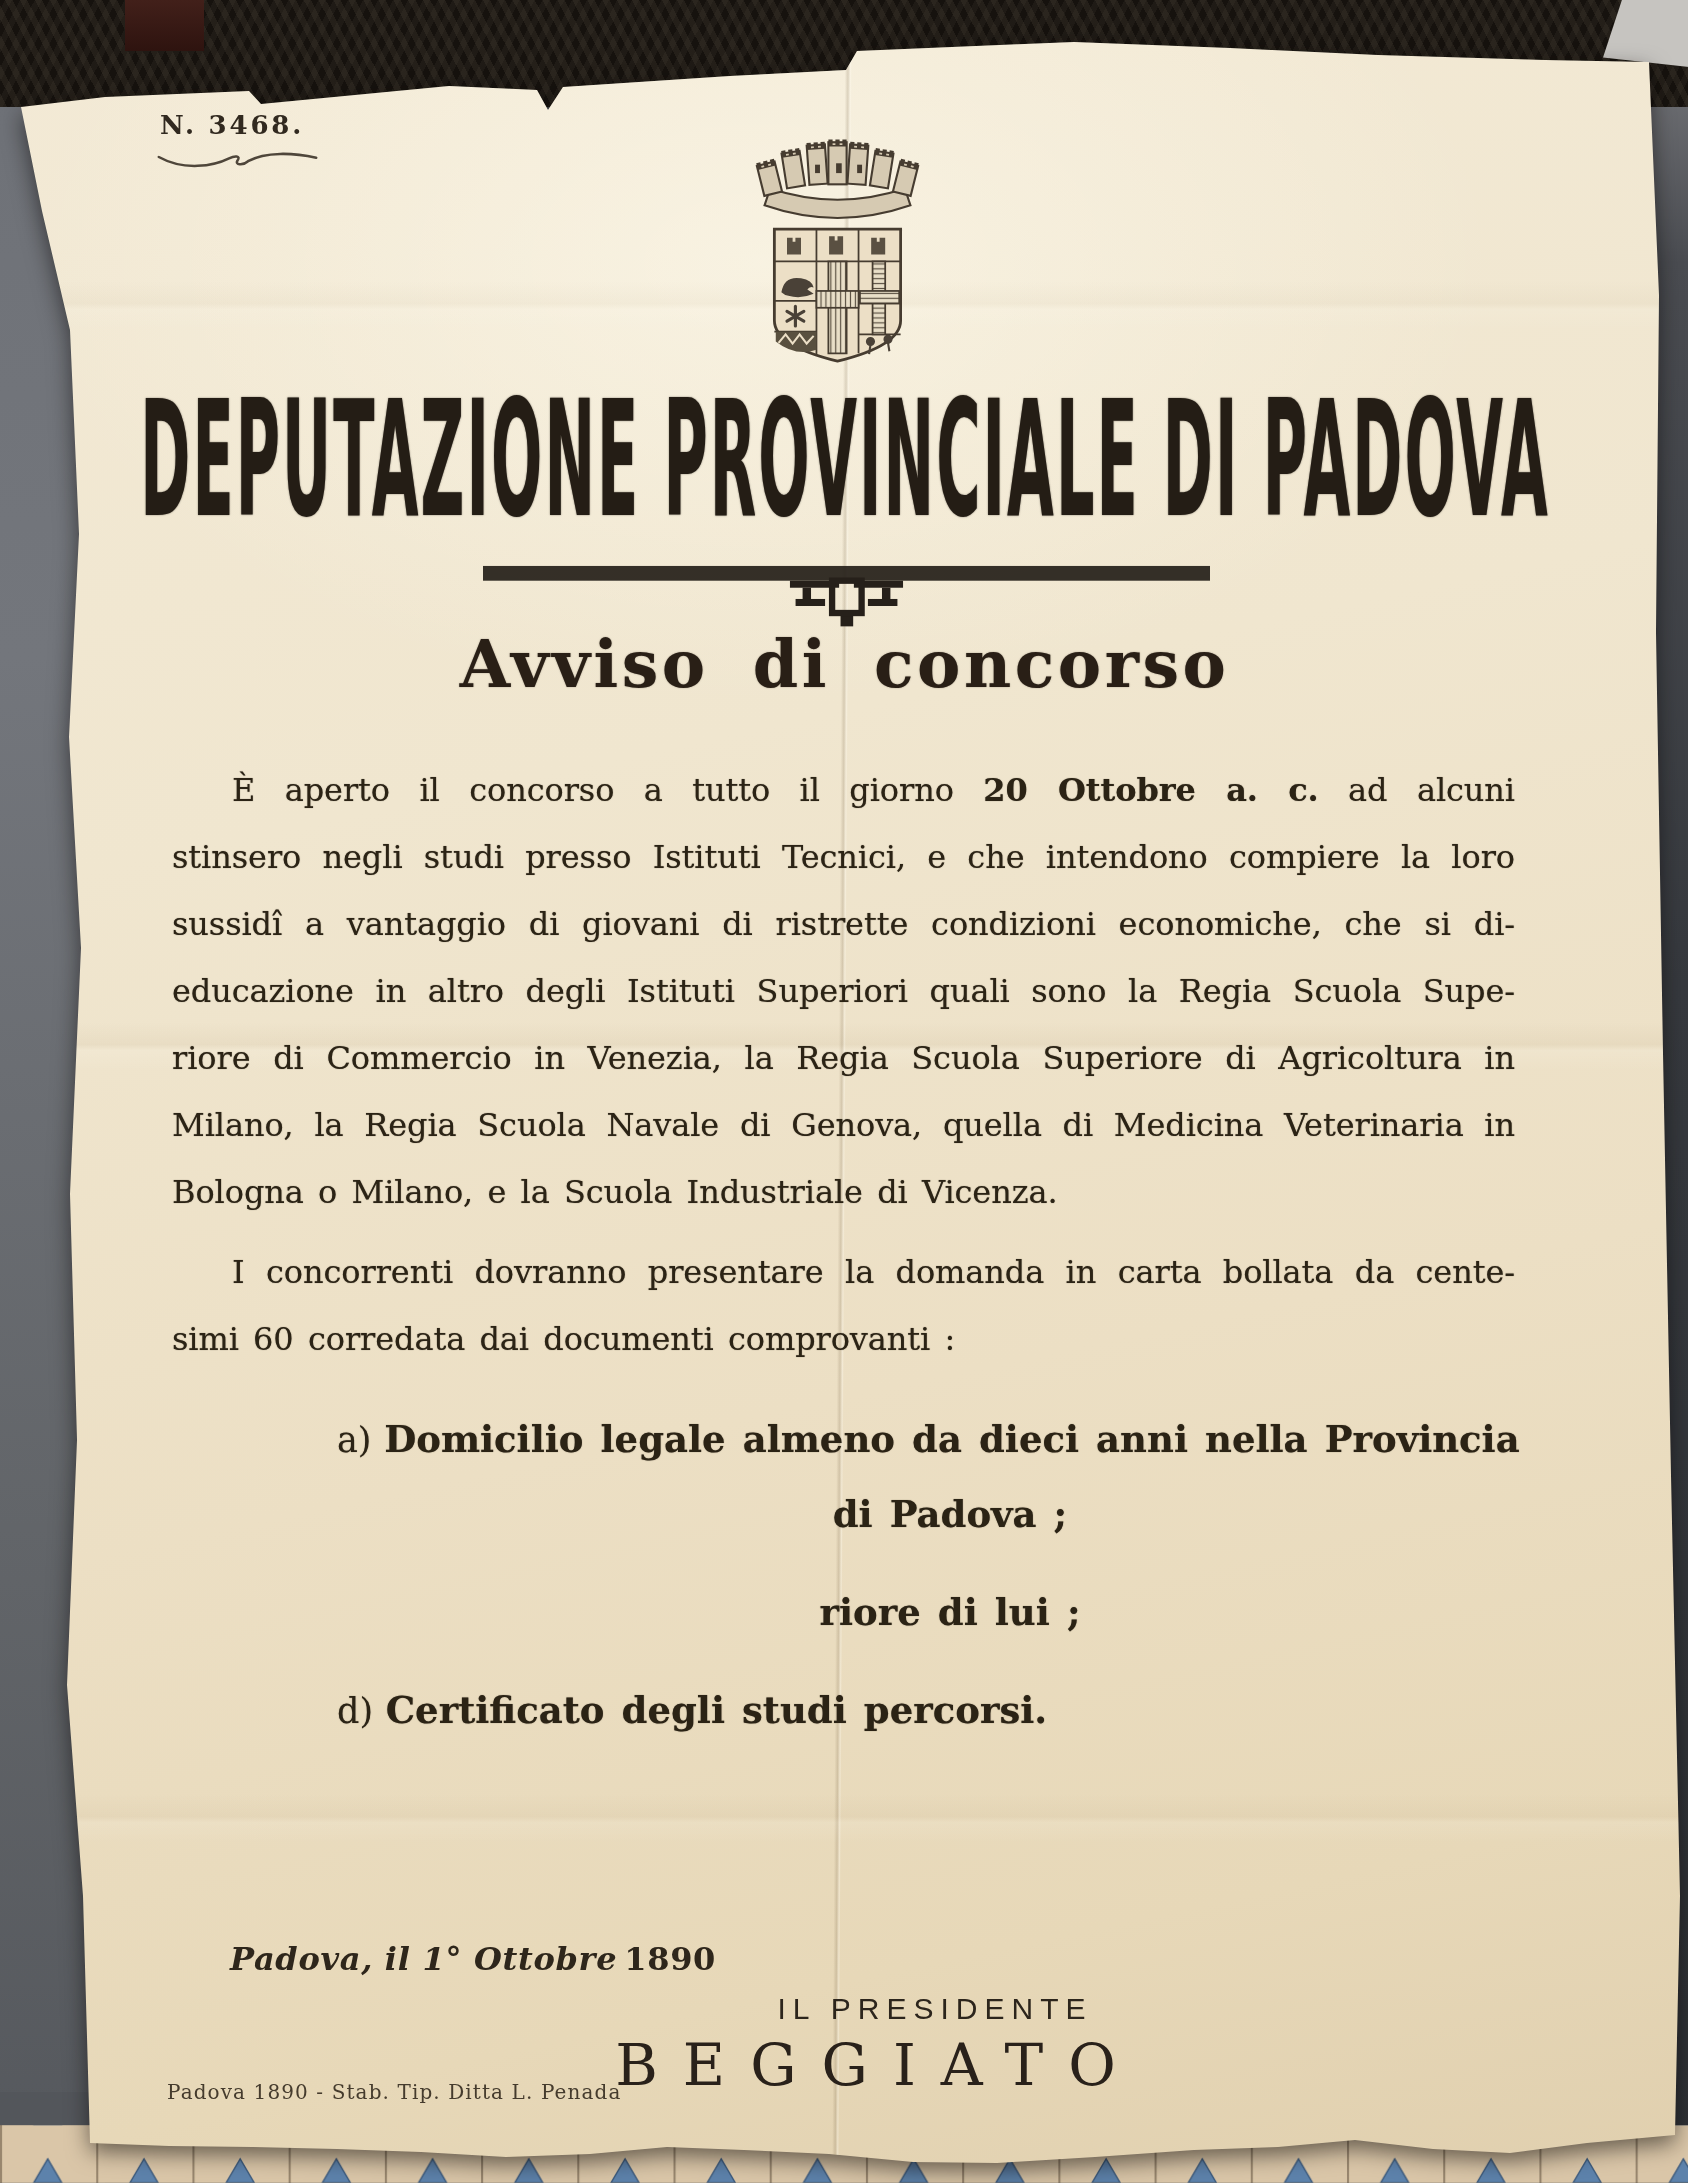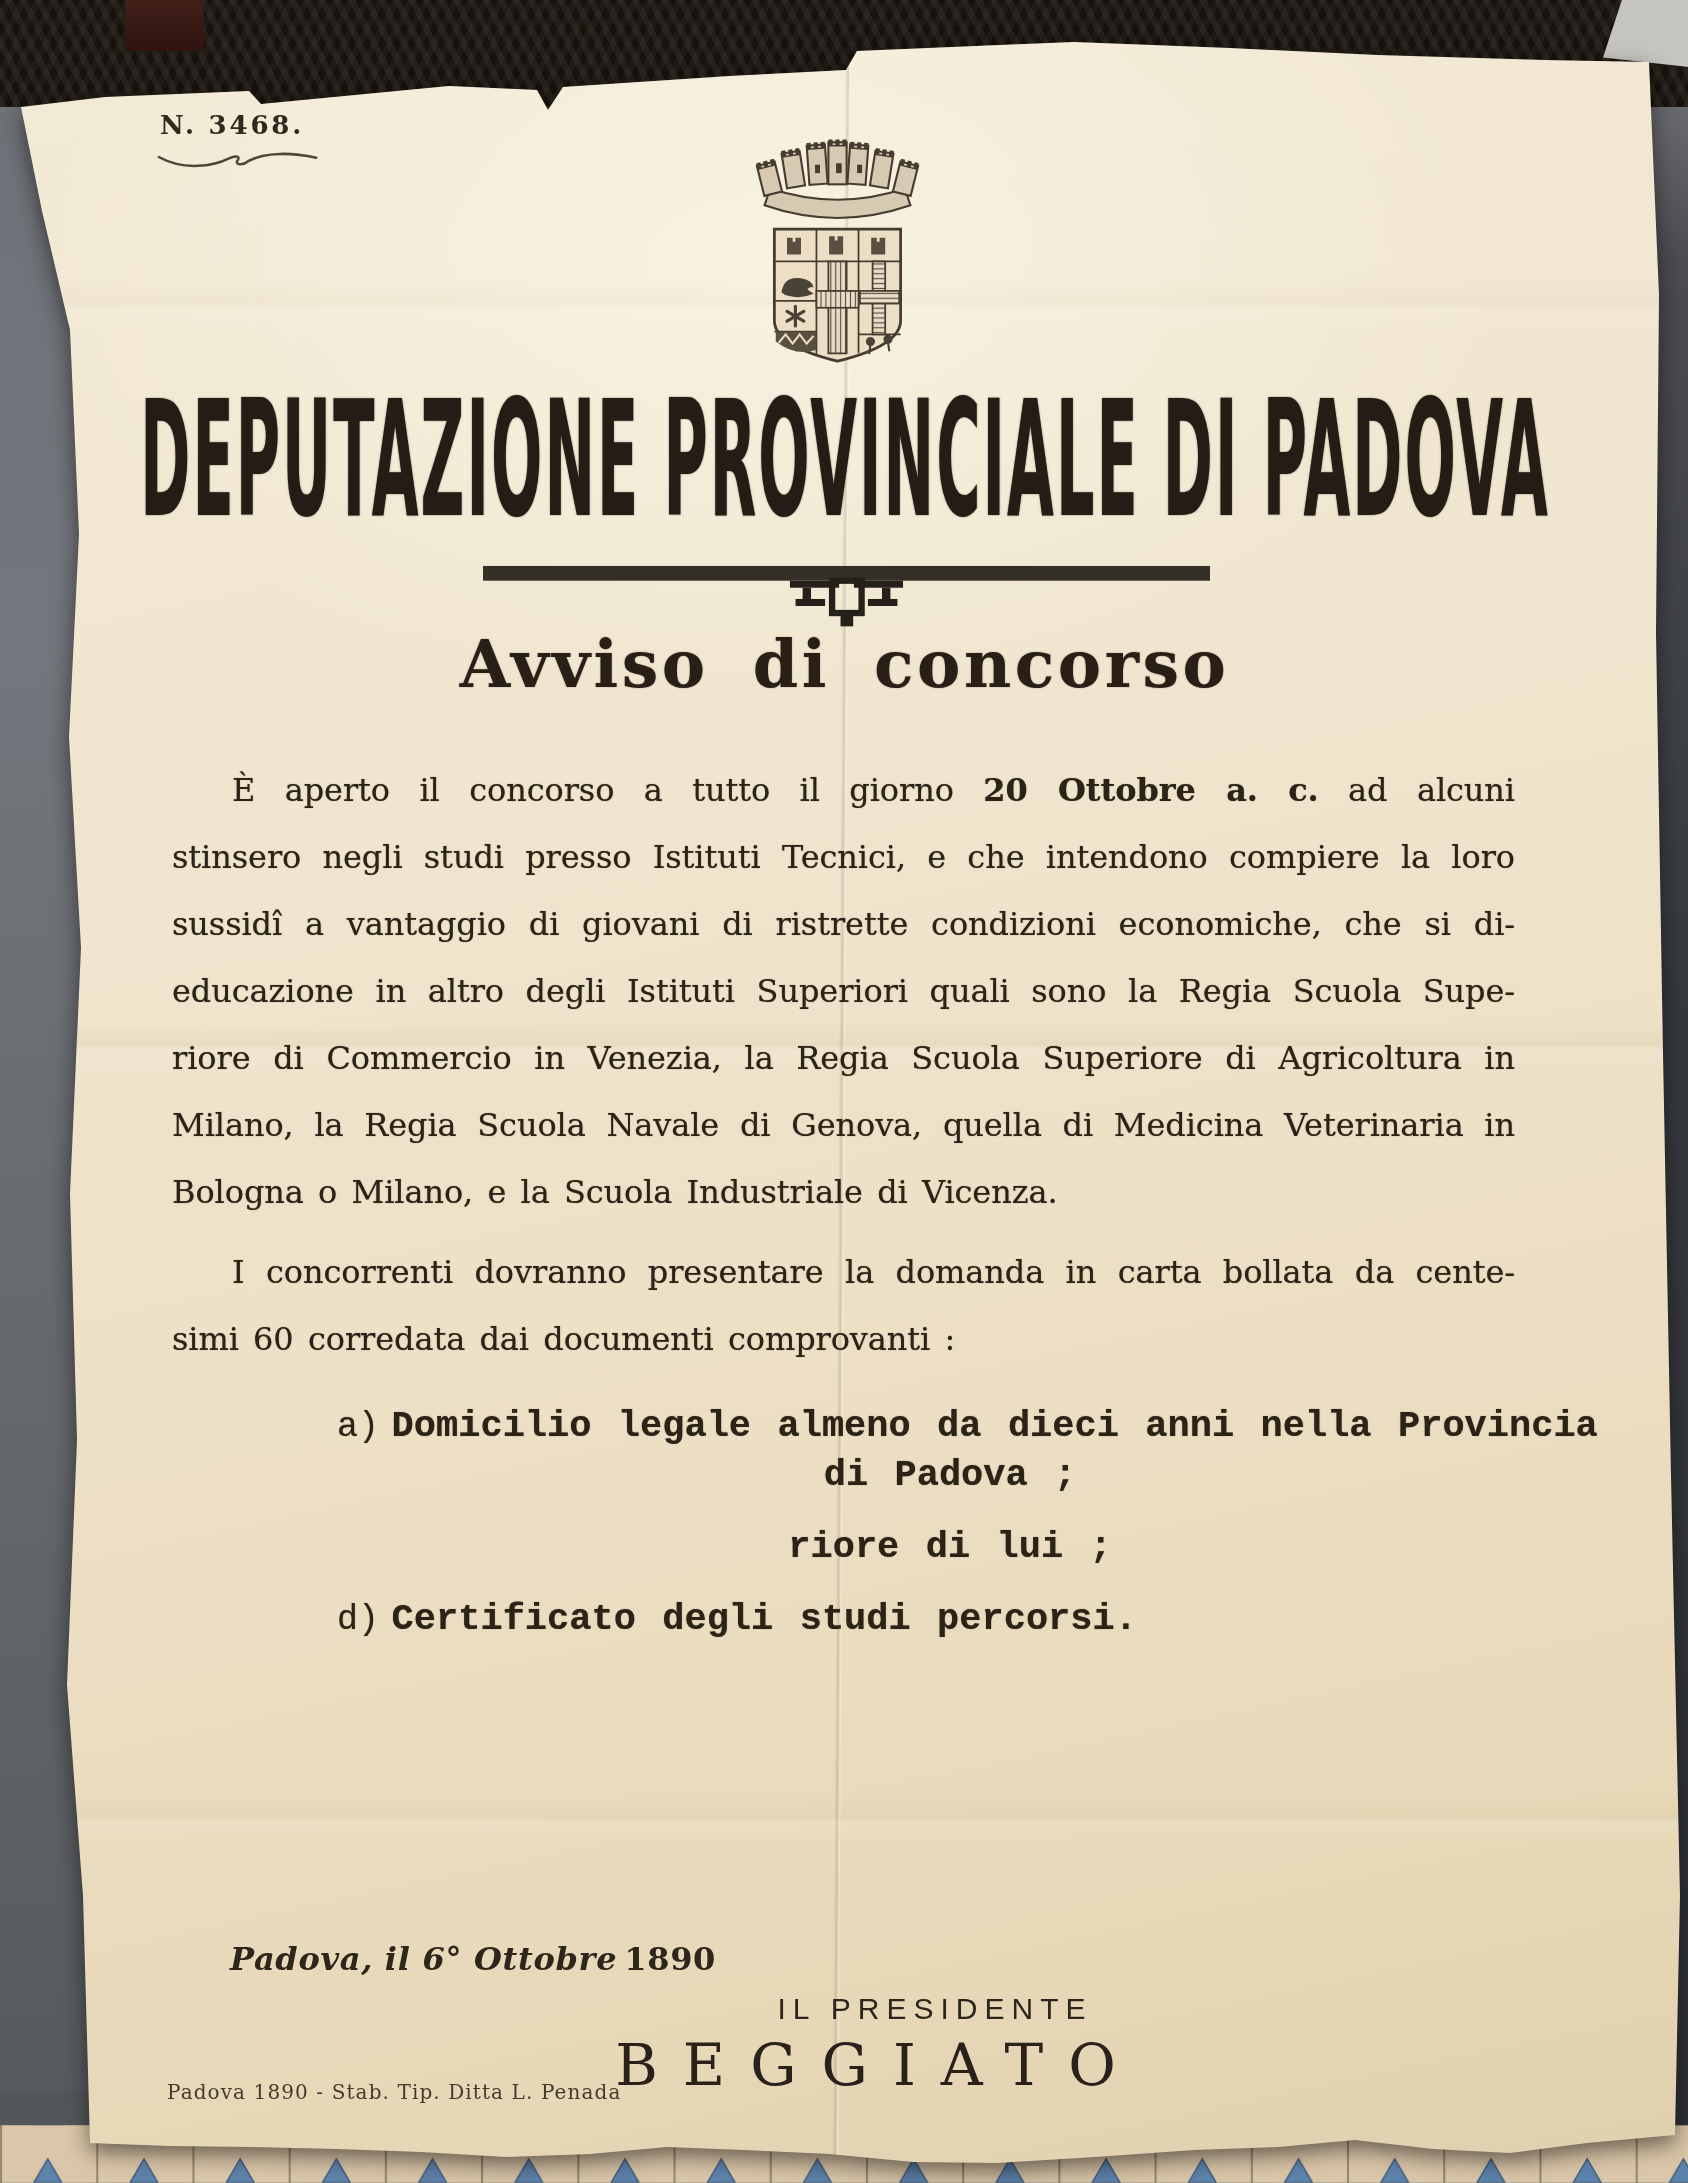--- a/index.html
+++ b/index.html
@@ -66,22 +66,22 @@
     white-space:nowrap;font-weight:bold;font-size:65px;letter-spacing:3.5px;
     word-spacing:18px;color:#291f16;text-shadow:0 0 1.4px rgba(41,31,22,.5);}
   .bodytext{position:absolute;left:172px;top:757px;width:1343px;
     font-size:32px;line-height:67px;letter-spacing:-0.1px;word-spacing:4.2px;color:#2b2315;
     text-shadow:0 0 1.1px rgba(43,35,21,.55);}
   .line{white-space:nowrap;}
   .just{text-align:justify;text-align-last:justify;}
   .indent{text-indent:60px;}
   .b{font-weight:bold;}
   .p2{margin-top:12.6px;}
-  .reqs{margin-top:29.5px;width:1310px;font-weight:bold;font-size:37px;line-height:48px;
-    letter-spacing:0;font-family:Liberation Mono, monospace;}
+  .reqs{margin-top:29.5px;width:1310px;font-weight:bold;font-size:37px;line-height:74px;
+    letter-spacing:0;}
   .req{margin-top:24px;}
   .req .l1{padding-left:165px;}
   .req .l2{padding-left:246px;text-align:center;}
   .req .marker{font-weight:normal;font-size:35px;margin-right:12.6px;}
   .dateline{position:absolute;left:230px;top:1940px;font-style:italic;font-weight:bold;
     font-size:32px;color:#2e261b;letter-spacing:0.7px;}
   .dateline .yr{font-style:normal;margin-left:7px;}
   .pres-role{position:absolute;left:935px;top:1992px;transform:translateX(-50%);
     font-family:"Liberation Sans", sans-serif;font-weight:normal;font-size:30px;
     letter-spacing:7px;color:#2c251c;white-space:nowrap;}
@@ -248,21 +248,21 @@
       </div>
       <div class="req">
         <div class="line l2">riore di lui ;</div>
       </div>
       <div class="req">
         <div class="line l1"><span class="marker">d)</span><span>Certificato degli studi percorsi.</span></div>
       </div>
     </div>
   </div>
 
-  <div class="dateline"><span>Padova, il 6° Ottobre</span><span class="yr">1890</span></div>
+  <div class="dateline"><span>Padova, il 1° Ottobre</span><span class="yr">1890</span></div>
 
   <div class="pres-role">IL PRESIDENTE</div>
   <div class="pres-name">BEGGIATO</div>
 
   <div class="imprint">Padova 1890 - Stab. Tip. Ditta L. Penada</div>
 
 </div>
 </div>
 
 

